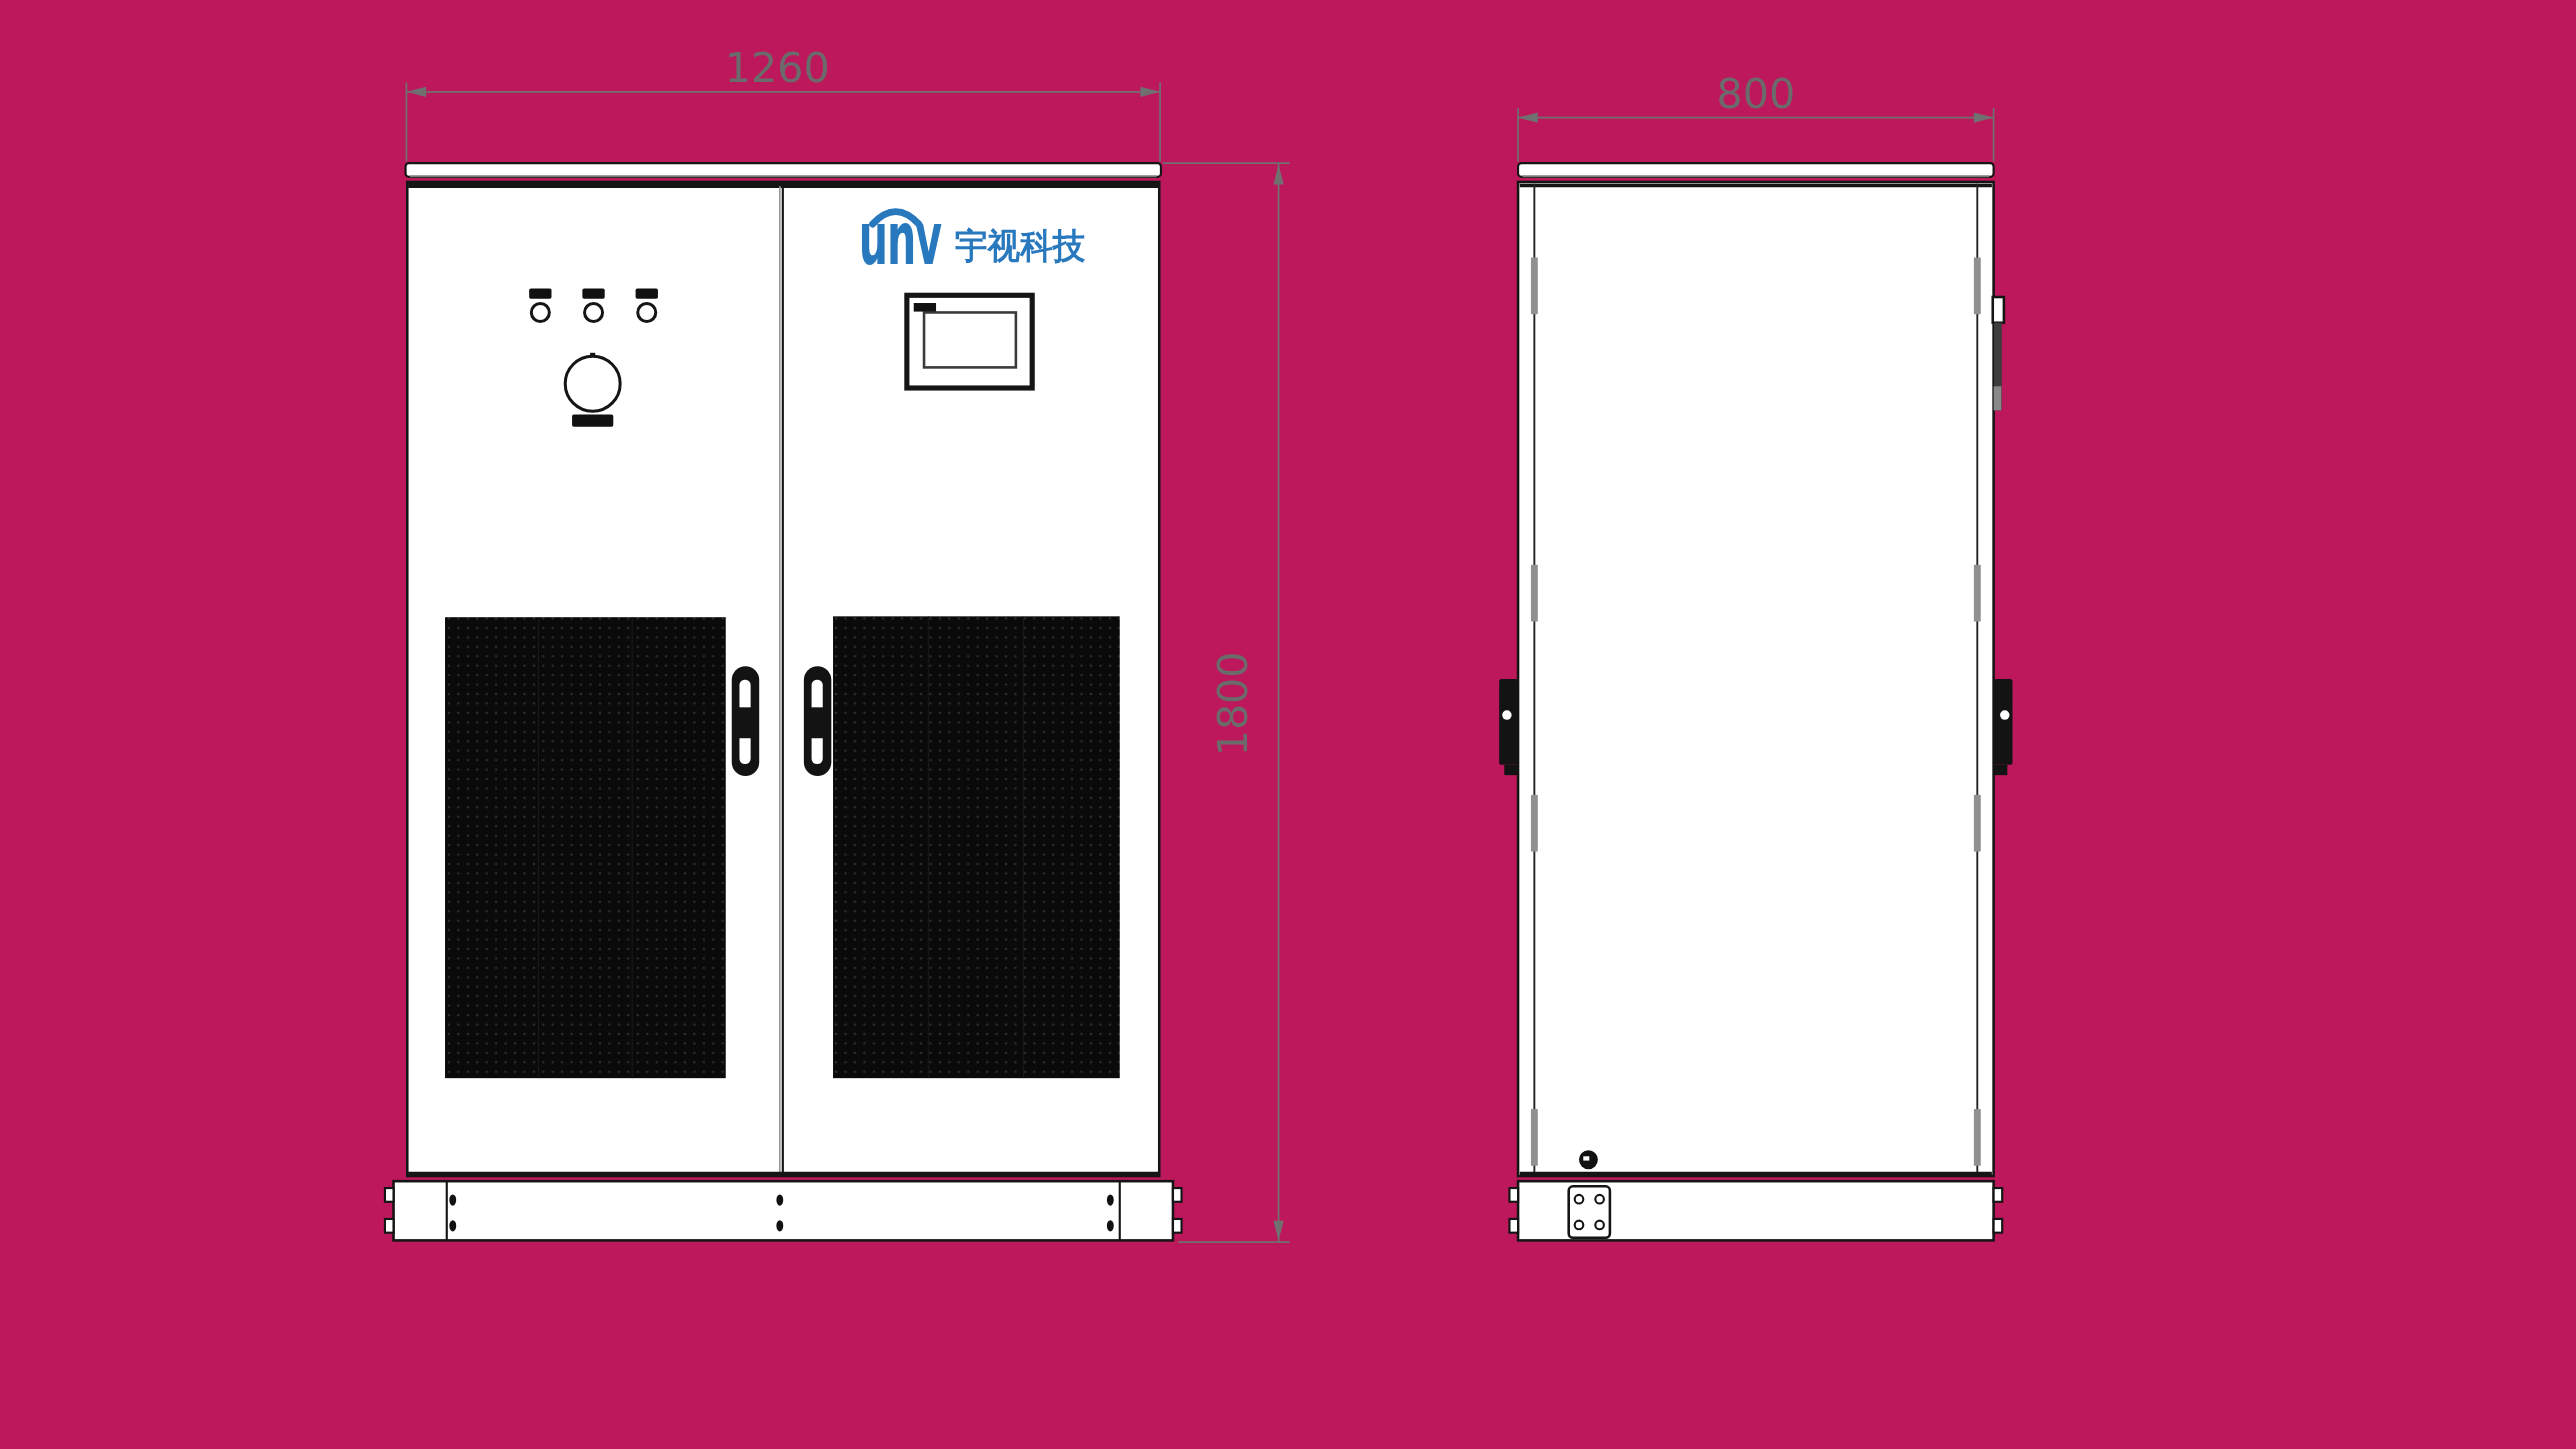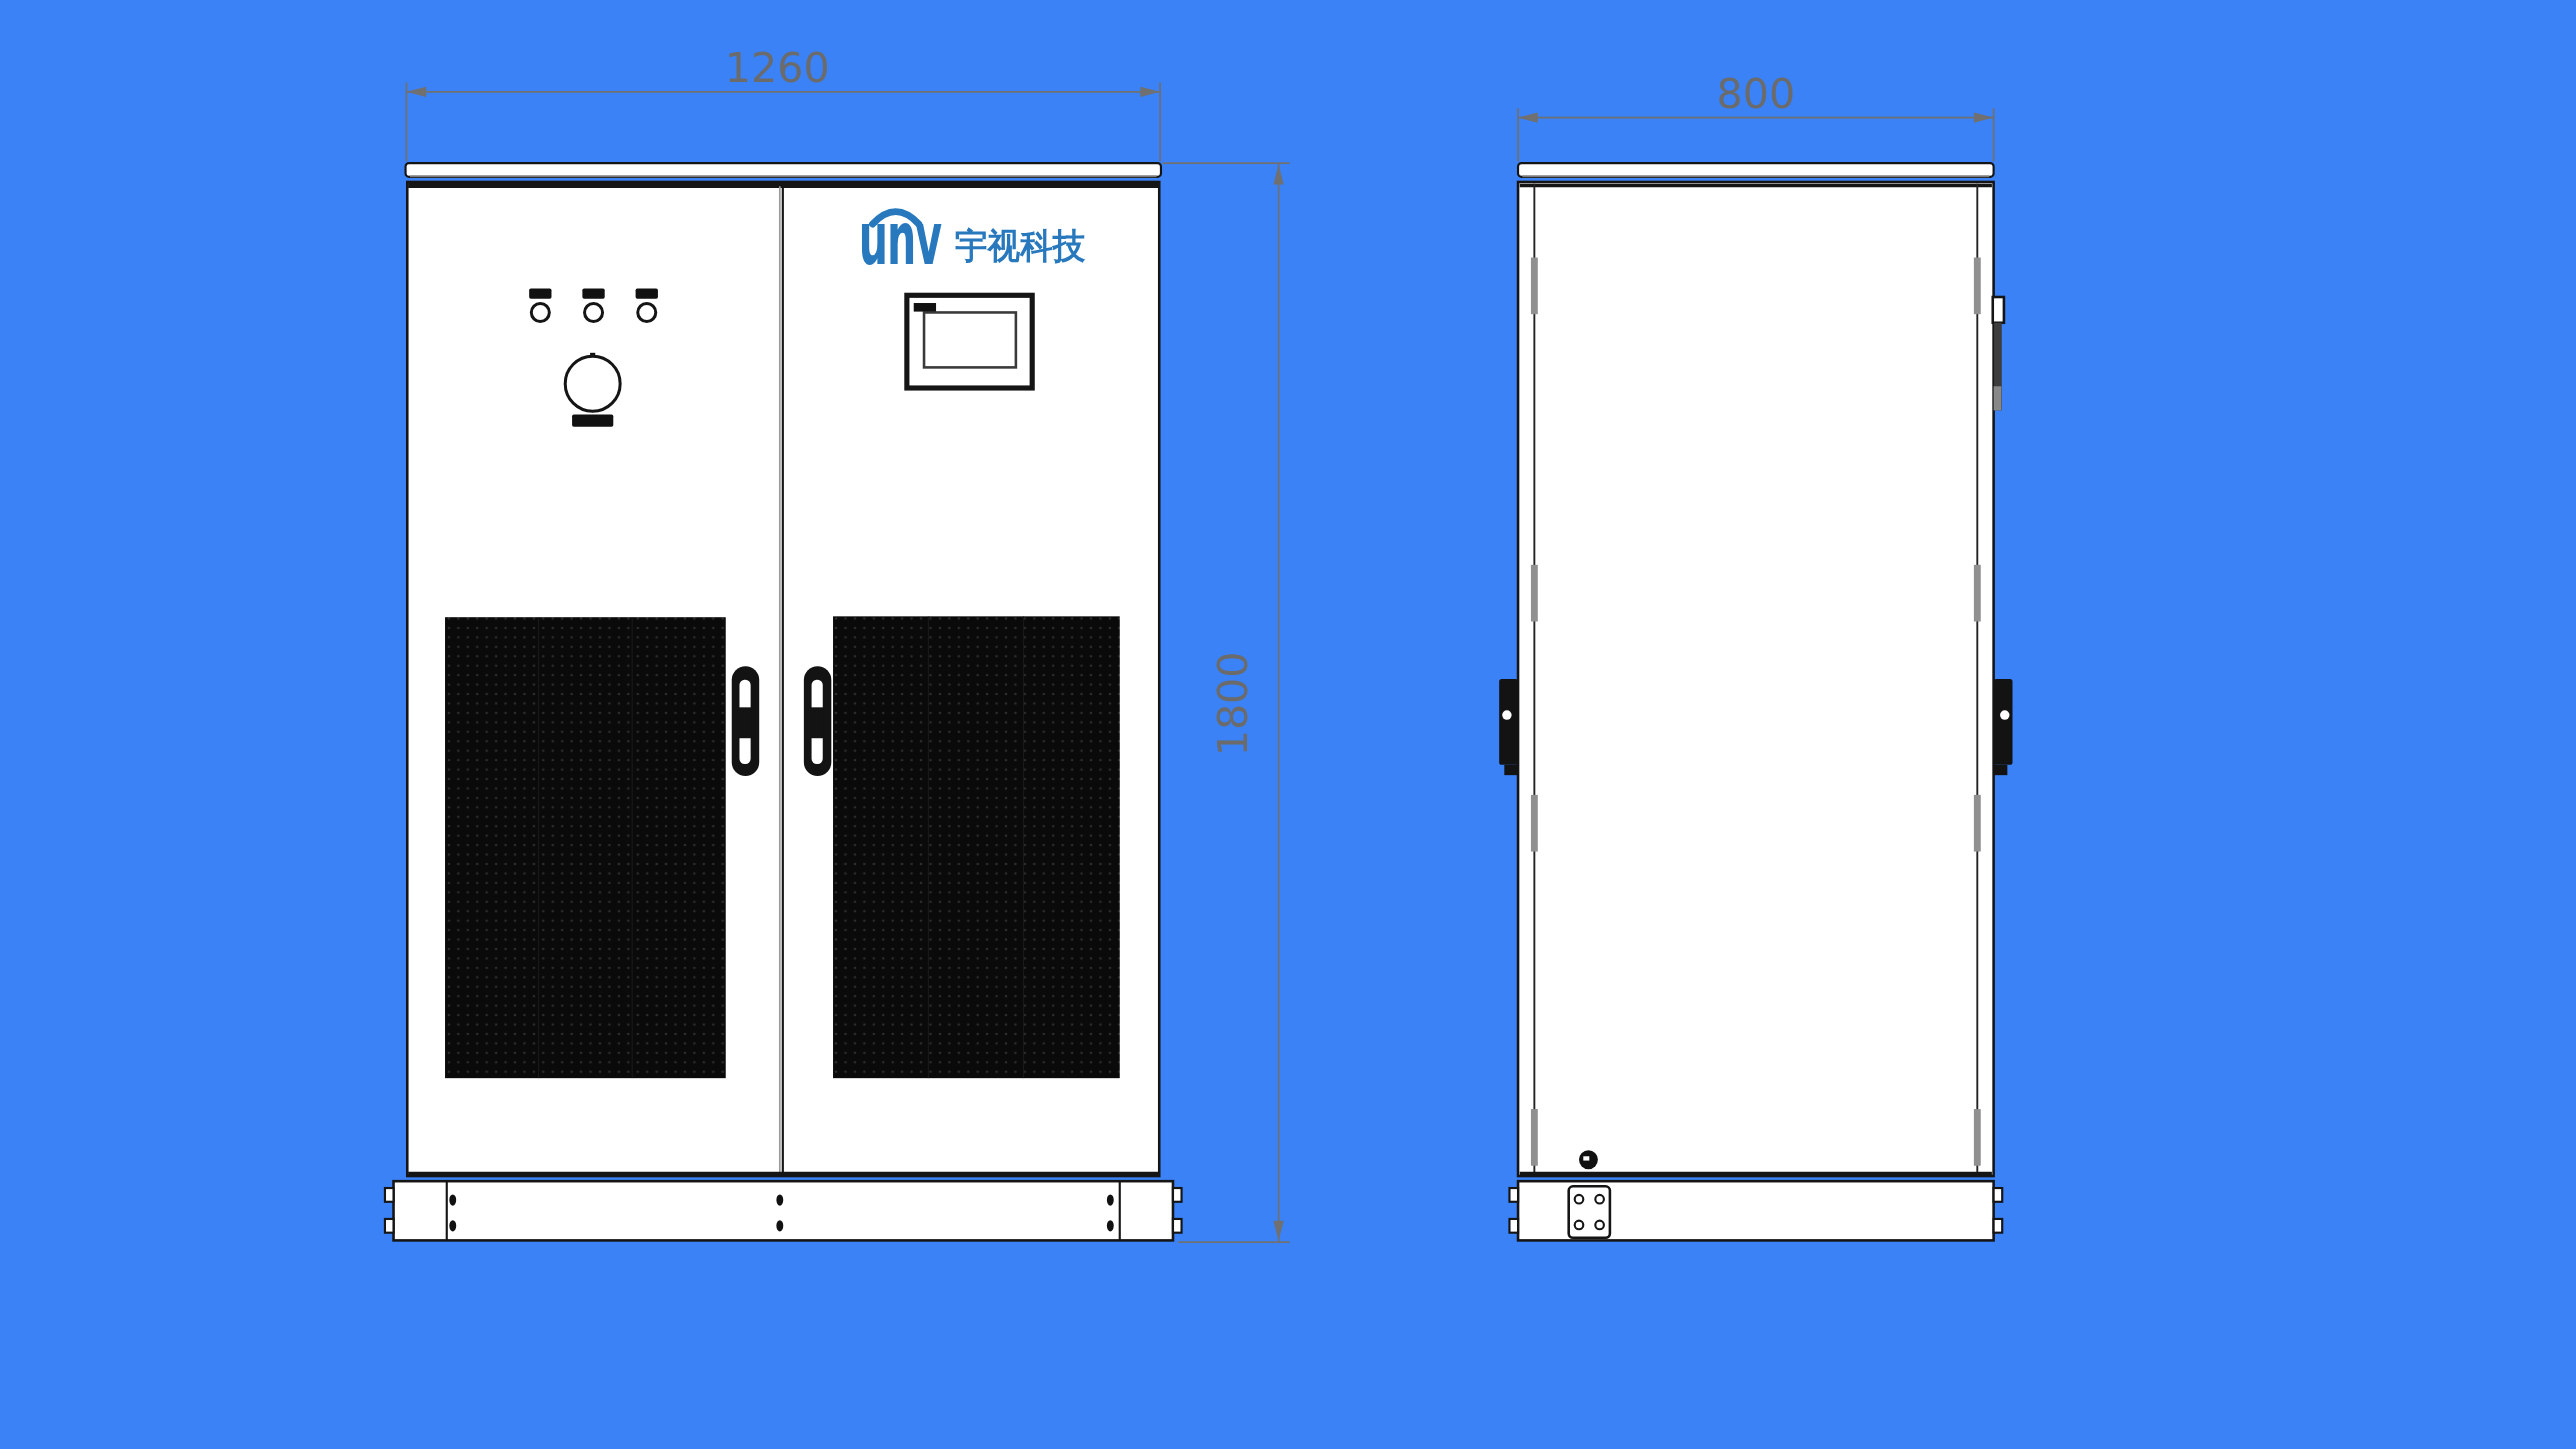--- a/index.html
+++ b/index.html
@@ -1,19 +1,19 @@
 <!DOCTYPE html>
 <html style="font-size:13.7px"><head>
 <meta charset="utf-8">
 <style>
   html,body{margin:0;padding:0;background:#ffffff;}
   .canvas{
     position:relative;
     width:2576px;height:1449px;
-    background:#3b82f6;
+    background:#be185d;
     font-family:"DejaVu Sans", sans-serif;
     overflow:hidden;
   }
   svg{display:block}
   .dim-text{fill:#6b6b6b;font-size:48px;}
   .logo-latin{fill:#2878be;font-weight:bold;font-size:84px;letter-spacing:-2px;}
   .logo-cjk{fill:#2878be;font-weight:bold;font-size:41px;}
 </style>
 </head>
 <body>

